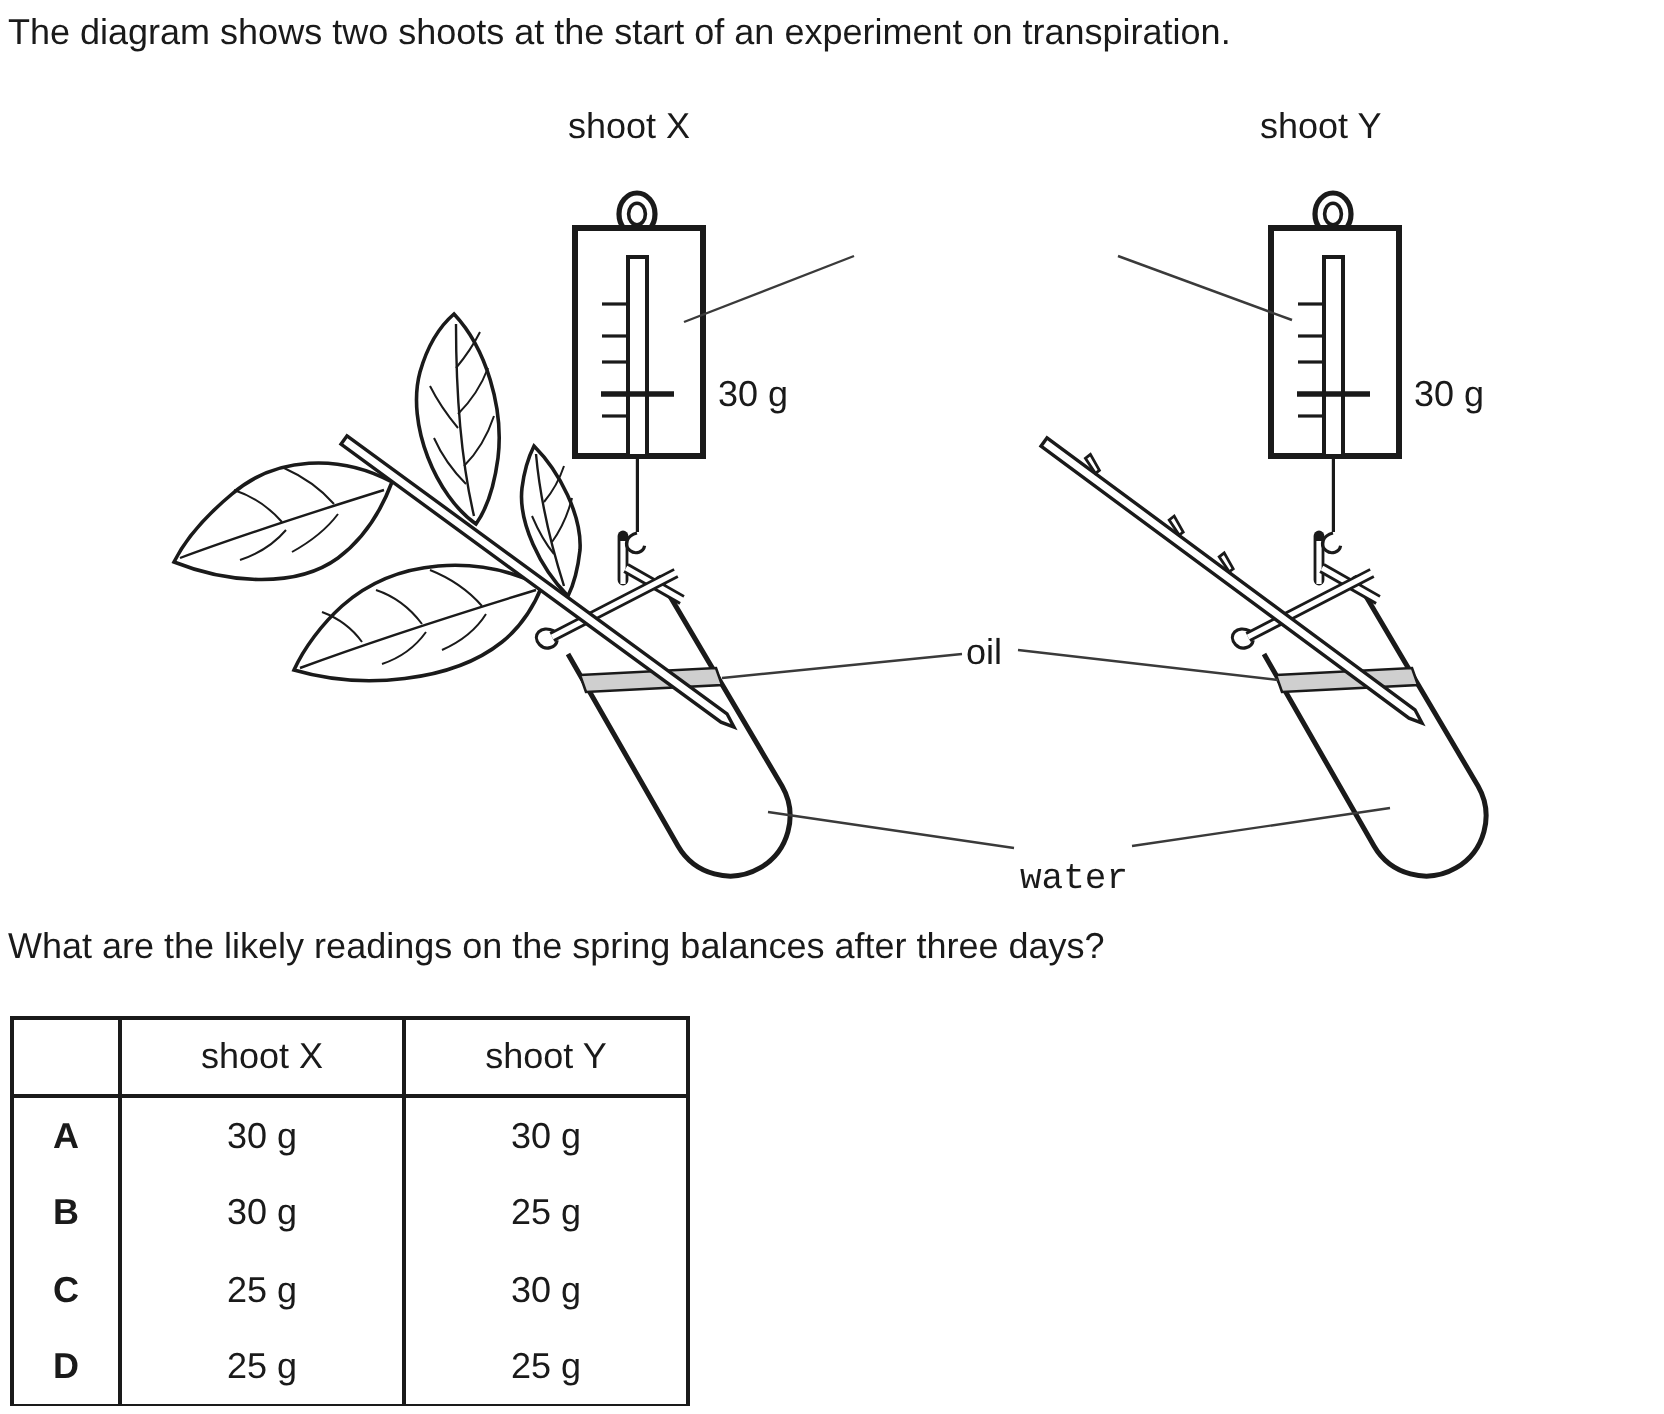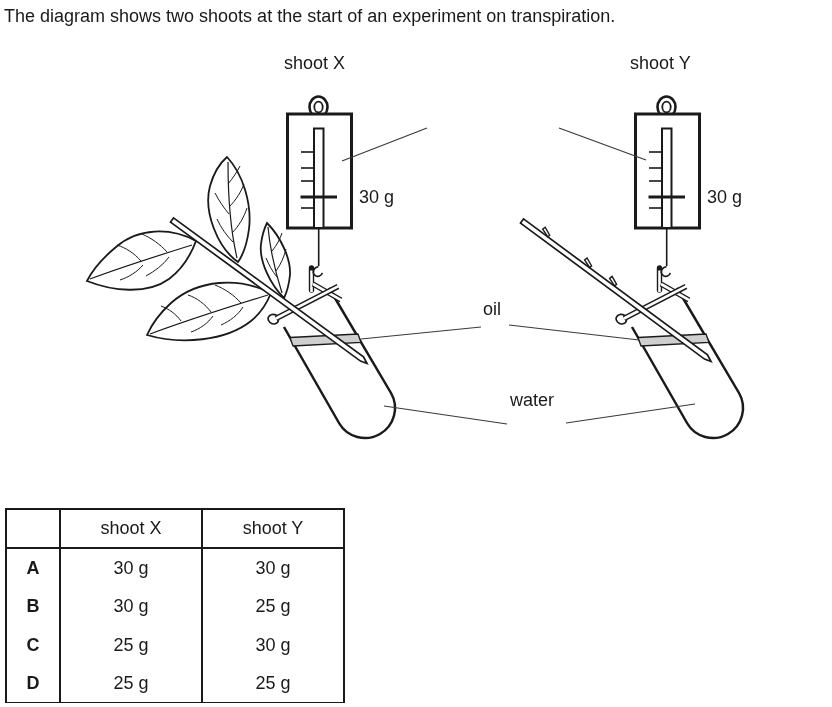--- a/index.html
+++ b/index.html
@@ -140,22 +140,23 @@
       <line x1="507" y1="424" x2="384" y2="406"></line>
       <line x1="566" y1="423" x2="695" y2="404"></line>
     </g>
   </svg>
 
   <div class="label" style="left:4px;top:6px;">The diagram shows two shoots at the start of an experiment on transpiration.</div>
   <div class="label" style="left:284px;top:53px;">shoot X</div>
   <div class="label" style="left:630px;top:53px;">shoot Y</div>
   <div class="label" style="left:359px;top:187px;">30 g</div>
   <div class="label" style="left:707px;top:187px;">30 g</div>
-  <div class="label" style="left:483px;top:299px;">oil</div>
-  <div class="label" style="left:510px;top:390px;">water</div>
+  <div class="label" style="left:483px;top:316px;">oil</div>
+  <div class="label" style="left:510px;top:430px;font-family:Liberation Mono, monospace;">water</div>
+  <div class="label" style="left:4px;top:463px;">What are the likely readings on the spring balances after three days?</div>
 
   <table id="answer-table">
     <thead>
       <tr>
         <th class="col-letter"></th>
         <th class="col-x">shoot X</th>
         <th class="col-y">shoot Y</th>
       </tr>
     </thead>
     <tbody>

